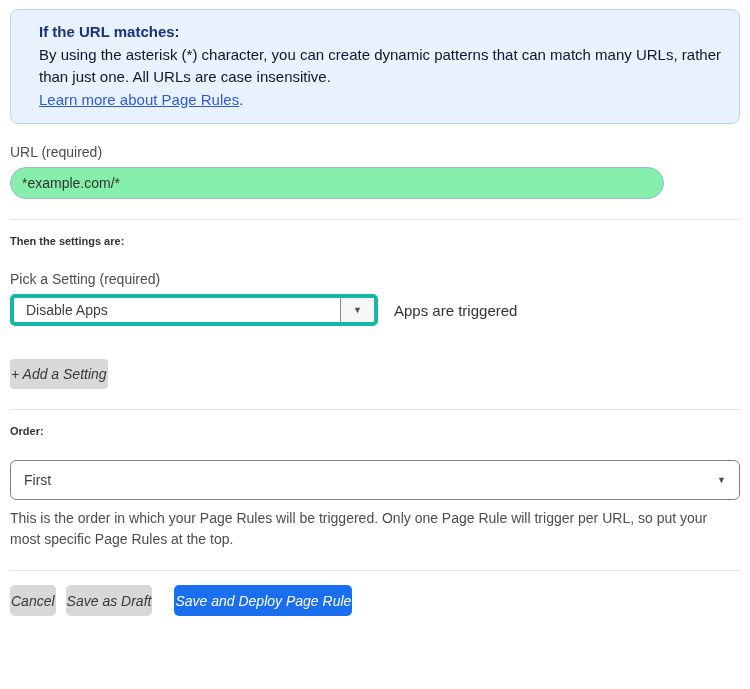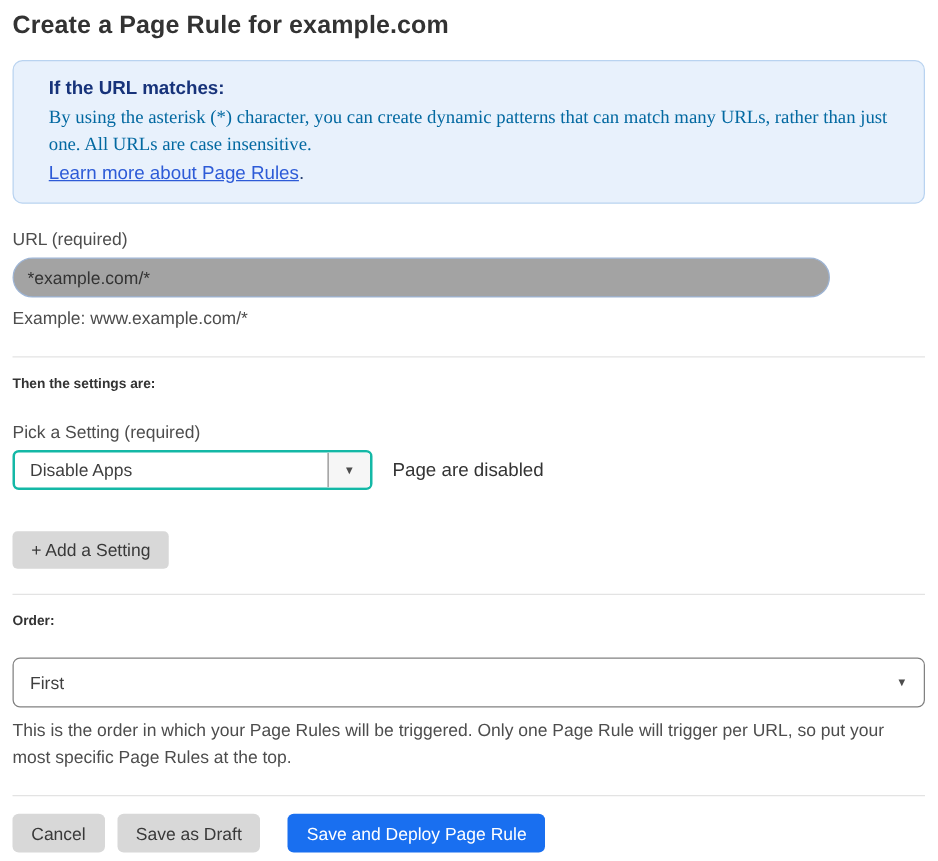--- a/index.html
+++ b/index.html
@@ -25,35 +25,35 @@
     background: #e8f1fc;
     border: 1px solid #b9d3f0;
     border-radius: 8px;
     padding: 11px 16px 12px 28px;
     font-size: 15px;
     line-height: 22.5px;
     color: #27406f;
     margin-bottom: 20px;
   }
   .info-heading { font-weight: 700; color: #17337a; }
-  .info-body { color: #0369a1; font-family: Liberation Serif, serif; }
+  .info-body { color: #0f172a; }
   .info-link { color: #2d5bd7; text-decoration: underline; cursor: pointer; }
   .info-period { color: #27406f; }
 
   .field-label {
     font-size: 14px;
     color: #4d4d4d;
     display: block;
     margin-bottom: 7px;
   }
 
   .url-input {
     width: 654px;
     height: 32px;
-    background: #a3a3a3;
+    background: #86efac;
     border: 1px solid #9db4d4;
     border-radius: 16px;
     padding: 0 11px;
     font-family: "Liberation Sans", sans-serif;
     font-size: 14px;
     color: #333;
     outline: none;
   }
   .helper {
     font-size: 14px;
@@ -72,24 +72,24 @@
     font-size: 11px;
     font-weight: 700;
     color: #333;
     margin-top: 15px;
   }
   .settings-heading { margin-bottom: 24px; }
   .order-heading { margin-bottom: 23px; }
 
   .setting-row { display: flex; align-items: center; }
   .dropdown {
-    width: 288px;
+    width: 368px;
     height: 32px;
     background: #ffffff;
-    border: 2px solid #14b8a6;
+    border: 4px solid #14b8a6;
     border-radius: 5px;
     display: flex;
     align-items: stretch;
     cursor: pointer;
     overflow: hidden;
     justify-content: center;
   }
   .dropdown-value {
     flex: 1;
     display: flex;
@@ -115,21 +115,22 @@
     color: #333;
   }
 
   .btn {
     font-family: "Liberation Sans", sans-serif;
     font-size: 14px;
     border: none;
     border-radius: 5px;
     height: 31px;
     cursor: pointer;
-    padding: 0 15px;
+    padding: 0 1px;
+    font-style: italic;
   }
   .btn-gray { background: #d8d8d8; color: #393939; }
   .btn-primary { background: #196ff0; color: #ffffff; }
 
   .add-setting-btn { margin-top: 33px; height: 30px; border-radius: 4px; }
 
   .select-box {
     width: 730px;
     height: 40px;
     background: #ffffff;
@@ -149,46 +150,44 @@
   .actions .btn + .btn-gray { margin-left: 10px; }
   .actions .btn-primary { margin-left: 22px; }
 
   .mt-url { margin-top: 0; }
 </style>
 </head>
 <body>
 
 <div class="page">
 
-  <div class="page-title">Create a Page Rule for example.com</div>
 
   <div class="info-box">
     <div class="info-heading">If the URL matches:</div>
     <div class="info-body">By using the asterisk (*) character, you can create dynamic patterns that can match many URLs, rather than just one. All URLs are case insensitive.</div>
     <div class="info-link-row"><a class="info-link">Learn more about Page Rules</a><span class="info-period">.</span></div>
   </div>
 
   <label class="field-label mt-url">URL (required)</label>
   <input class="url-input" type="text" value="*example.com/*" style="">
-  <div class="helper">Example: www.example.com/*</div>
 
   <hr class="divider">
 
   <div class="section-heading settings-heading">Then the settings are:</div>
 
   <label class="field-label">Pick a Setting (required)</label>
 
   <div class="setting-row">
     <div class="dropdown">
       <span class="dropdown-value">Disable Apps</span>
       <span class="dropdown-arrow-seg">
         <span class="caret">▼</span>
       </span>
     </div>
-    <div class="status-text">Page are disabled</div>
+    <div class="status-text">Apps are triggered</div>
   </div>
 
   <button class="btn btn-gray add-setting-btn">+ Add a Setting</button>
 
   <hr class="divider">
 
   <div class="section-heading order-heading">Order:</div>
 
 
   <div class="select-box">

